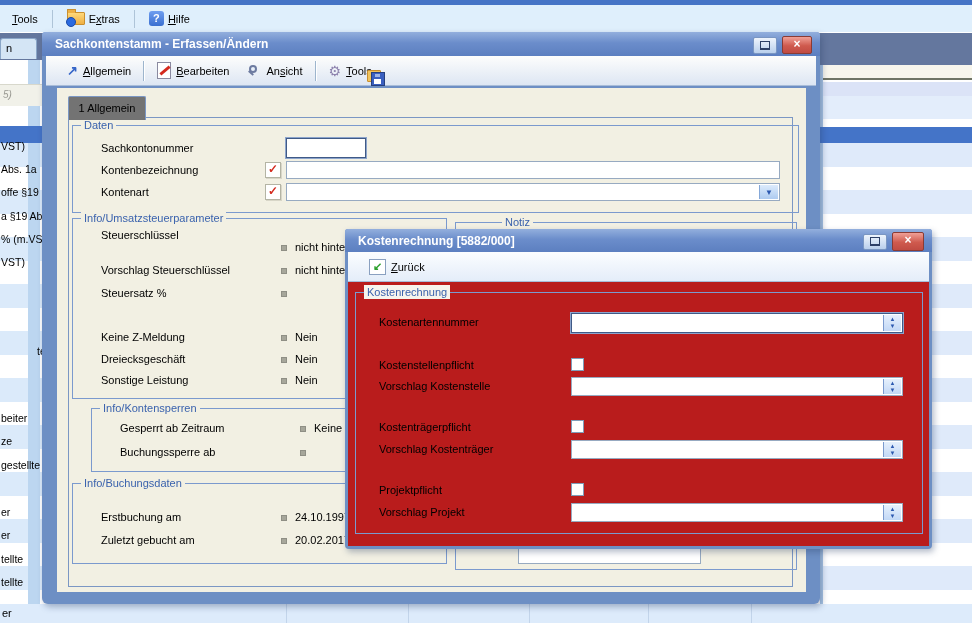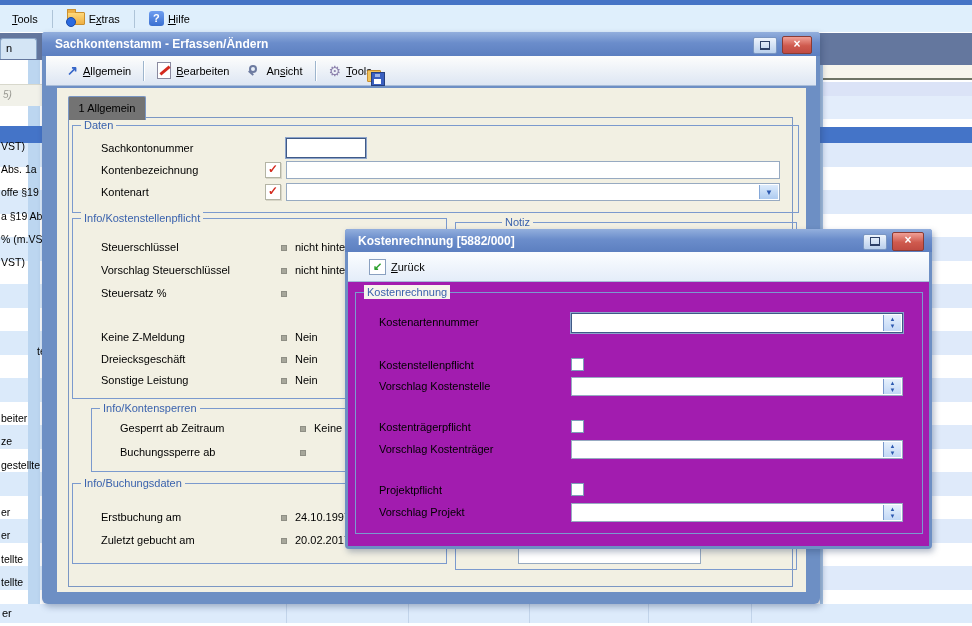--- a/index.html
+++ b/index.html
@@ -231,22 +231,22 @@
       </div>
       <span class="flabel" style="left:28px;top:60px;">Kontenart</span>
       <span class="checkicon" style="left:192px;top:58px;">✓</span>
       <div class="tinput" style="left:213px;top:57px;width:494px;height:18px;">
         
         <span class="combo-btn">▼</span>
       </div>
     </div>
 
     <div class="group" style="left:15px;top:130px;width:373px;height:179px;">
-      <span class="glabel">Info/Kostenstellenpflicht</span>
-      <span class="flabel" style="left:28px;top:22px;">Steuerschlüssel</span>
+      <span class="glabel">Info/Umsatzsteuerparameter</span>
+      <span class="flabel" style="left:28px;top:10px;">Steuerschlüssel</span>
       <span class="bullet" style="left:208px;top:26px;"></span>
       <span class="ival" style="left:222px;top:22px;">nicht hinterlegt</span>
       <span class="flabel" style="left:28px;top:45px;">Vorschlag Steuerschlüssel</span>
       <span class="bullet" style="left:208px;top:49px;"></span>
       <span class="ival" style="left:222px;top:45px;">nicht hinterlegt</span>
       <span class="flabel" style="left:28px;top:68px;">Steuersatz %</span>
       <span class="bullet" style="left:208px;top:72px;"></span>
       <span class="ival" style="left:222px;top:68px;"></span>
       <span class="flabel" style="left:28px;top:112px;">Keine Z-Meldung</span>
       <span class="bullet" style="left:208px;top:116px;"></span>
@@ -298,21 +298,21 @@
     </span>
   </div>
 
   <div class="abs wtoolbar" style="left:3px;right:3px;top:23px;height:30px;background:linear-gradient(180deg,#fbfdff,#e4edf9);">
     <div class="titem">
       <span class="ic-back">↙</span>
       <span><u>Z</u>urück</span>
     </div>
   </div>
 
-  <div class="abs content d" style="left:3px;top:53px;width:581px;height:264px;background:#a21caf;">
+  <div class="abs content d" style="left:3px;top:53px;width:581px;height:264px;background:#b91c1c;">
     <div class="group" style="left:7px;top:10px;width:566px;height:240px;">
       <span class="glabel" style="background:#f6f4ed;">Kostenrechnung</span>
 
       <span class="flabel" style="left:23px;top:23px;">Kostenartennummer</span>
       <div class="tinput focusin" style="left:215px;top:20px;width:332px;height:20px;">
         
         <span class="spin">
           <span>▲</span>
           <span>▼</span>
         </span>

